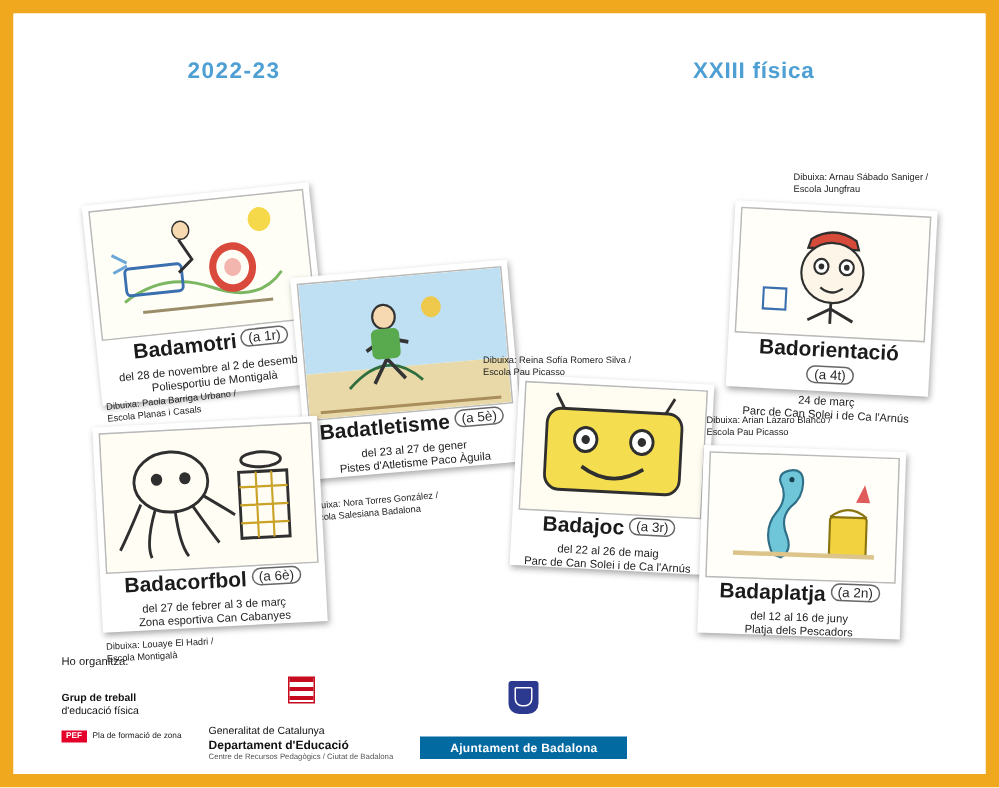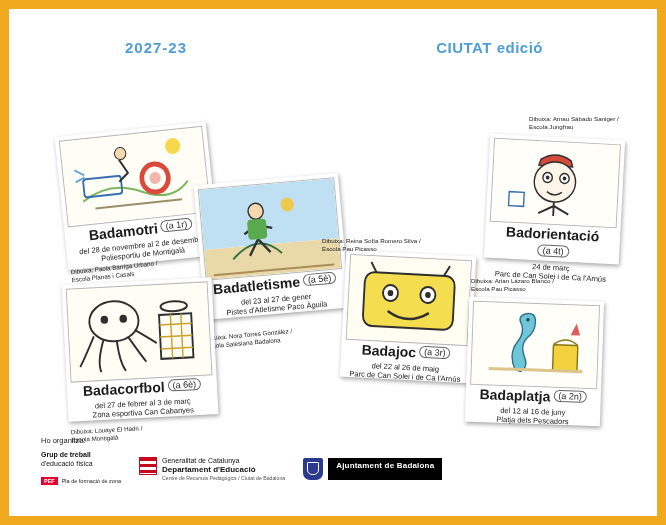--- a/index.html
+++ b/index.html
@@ -146,21 +146,23 @@
     color: #222;
     margin-bottom: 6px;
   }
   .logos {
     display: flex;
     align-items: center;
     gap: 18px;
   }
   .logo {
     display: flex;
-    gap: 5px;
+    align-items: center;
+    gap: 15px;
+    flex-direction: column;
   }
   .logo-text {
     font-size: 7px;
     line-height: 1.25;
     color: #111;
   }
   .logo-text .l1 { font-weight: bold; display: block; }
   .logo-text .l2 { display: block; }
 
   .gencat-bars {
@@ -181,25 +183,25 @@
     position: relative;
   }
   .ajt-badge::after {
     content: "";
     position: absolute;
     left: 4px; top: 4px; right: 4px; bottom: 5px;
     border: 1px solid #fff;
     border-radius: 1px 1px 5px 5px;
   }
   .ajt-bar {
-    background: #000000;
+    background: #0369a1;
     color: #fff;
     font-size: 8px;
     font-weight: bold;
-    padding: 3px 8px;
+    padding: 3px 20px;
     letter-spacing: 0.2px;
   }
   .bdn-grid {
     width: 18px; height: 18px;
     display: grid;
     grid-template-columns: 1fr 1fr;
     grid-template-rows: 1fr 1fr;
     gap: 1px;
   }
   .bdn-grid i { display: block; }
@@ -222,22 +224,22 @@
   .pef-txt { font-size: 5.5px; color: #222; }
 </style>
 </head>
 <body>
 
 <div class="poster">
   <div class="inner">
 
     <div class="title-block">
       <div class="subline">
-        <span class="year">2027-23</span>
-        <span class="edition">CIUTAT edició</span>
+        <span class="year">2022-23</span>
+        <span class="edition">XXIII física</span>
       </div>
     </div>
 
     <div class="card" style="left:52px; top:120px; width:152px; height:134px; transform: rotate(-6deg);">
       <div class="art" style="height:85px;">
         <svg viewBox="0 0 150 85" preserveAspectRatio="none" aria-hidden="true">
           <rect x="0" y="0" width="150" height="85" fill="#fffef6"></rect>
           <circle cx="118" cy="16" r="8" fill="#f5d94a"></circle>
           <path d="M18 62 q30 -18 62 -4 t50 -6" stroke="#7bb661" stroke-width="2" fill="none"></path>
           <rect x="20" y="40" width="40" height="18" rx="3" fill="none" stroke="#3a6fb0" stroke-width="2"></rect>

